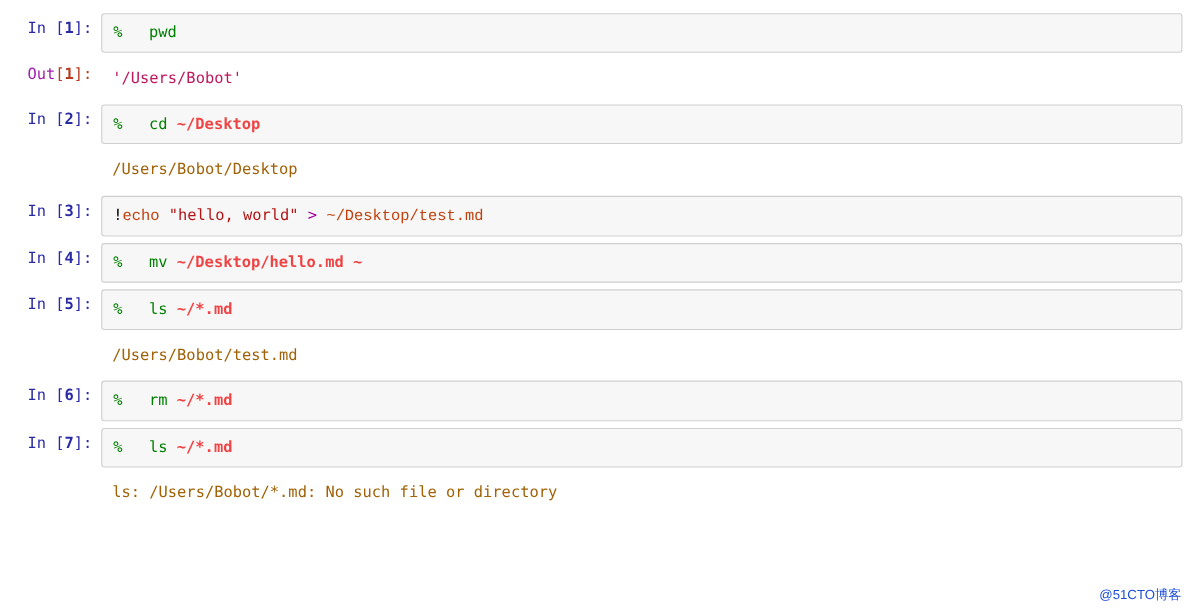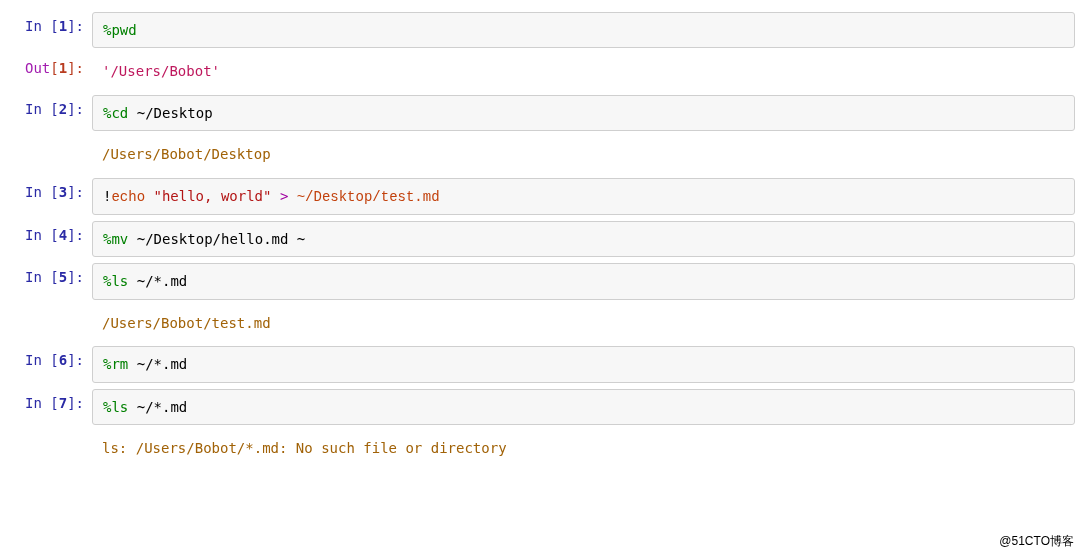--- a/index.html
+++ b/index.html
@@ -48,36 +48,36 @@
     background: #f7f7f7;
     border: 1px solid #cfcfcf;
     border-radius: 3px;
   }
   .plain-box {
     background: transparent;
   }
 
   
   .tk-magic   { color: #008000; }   
-  .tk-cmd     { color: #008000; }   
+  .tk-cmd     { color: #008000; margin-left: 24px; }   
   .tk-bang    { color: #000; }
   .tk-shell   { color: #c2410c; font-family: Liberation Mono, monospace; }
-  .tk-path    { color: #000000; }
+  .tk-path    { color: #ef4444; font-weight: bold; }
   .tk-string  { color: #b31515; }   
   .tk-op      { color: #a000a0; }   
   .tk-plain   { color: #a16207; }
   .tk-outstr  { color: #be185d; }
 
   .watermark {
     position: fixed;
     right: 6px;
     bottom: 4px;
     font-family: -apple-system, Arial, sans-serif;
     font-size: 12px;
-    color: #000000;
+    color: #1d4ed8;
     user-select: none;
     margin-top: 13px;
   }
 </style>
 </head>
 <body>
 
 <div class="nb" id="nb">
     <div class="cell">
       <div class="prompt"><span class="in-label">In </span><span class="bracket">[</span><span class="num">1</span><span class="bracket">]</span><span class="colon">:</span></div>

